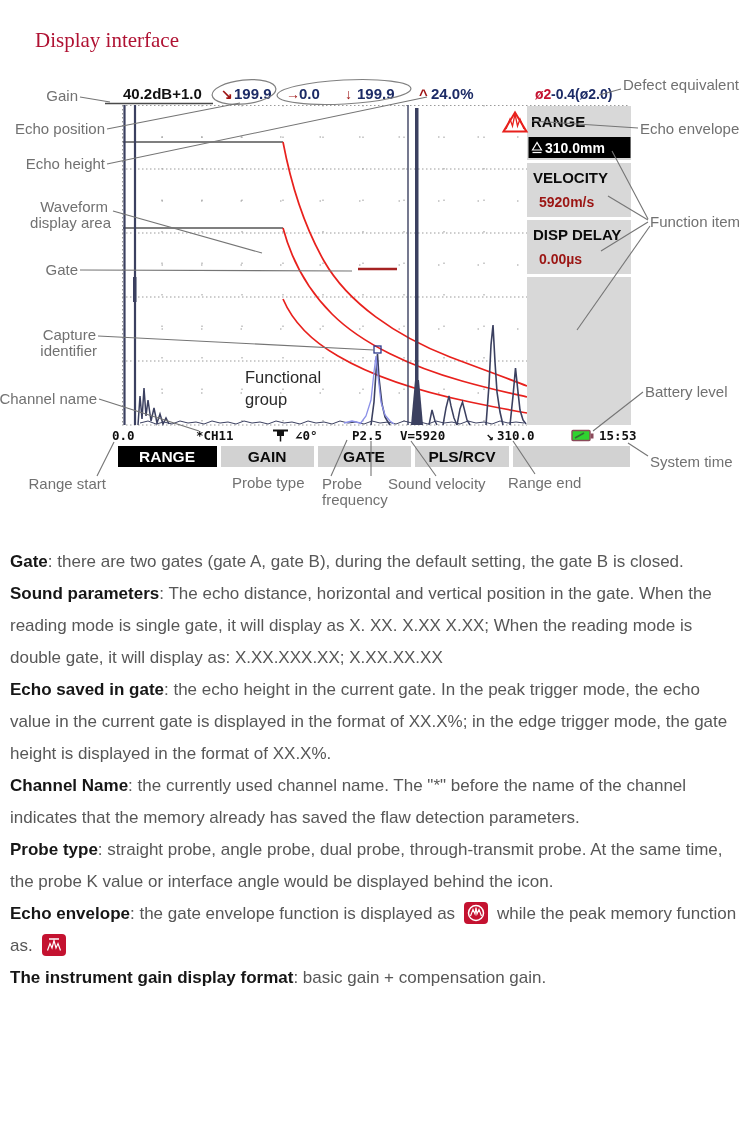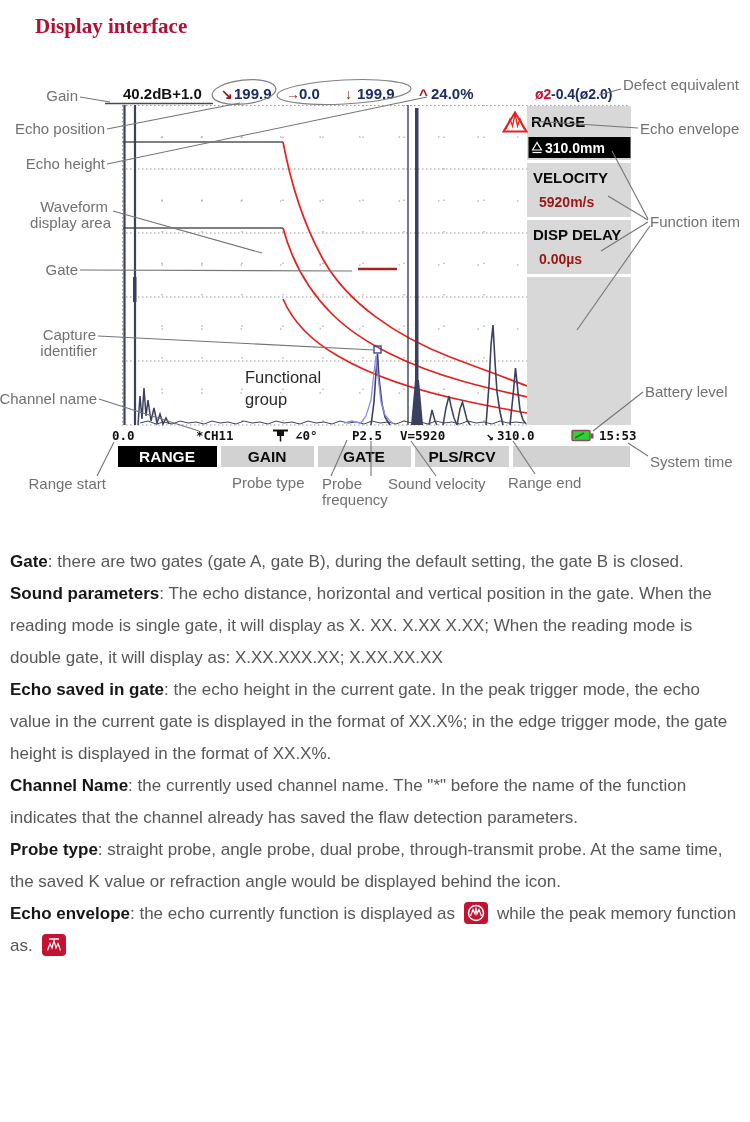--- a/index.html
+++ b/index.html
@@ -1,17 +1,17 @@
 <!DOCTYPE html>
 <html><head>
 <meta charset="utf-8">
 <style>
   html,body{margin:0;padding:0;background:#ffffff;}
   body{width:750px;height:1122px;position:relative;font-family:"Liberation Sans",sans-serif;overflow:hidden;}
-  .title{position:absolute;left:35px;top:14px;margin:0;font-family:"Liberation Serif",serif;font-weight:bold;font-size:21px;color:#b01233;}
+  .title{position:absolute;left:35px;top:28px;margin:0;font-family:"Liberation Serif",serif;font-weight:normal;font-size:21px;color:#b01233;}
   svg.figure{position:absolute;left:0;top:0;width:750px;height:525px;}
   
   .lbl{font:15px "Liberation Sans",sans-serif;fill:#717171;}
   .tbold{font:bold 15px "Liberation Sans",sans-serif;}
   .tbold14{font:bold 14px "Liberation Sans",sans-serif;}
   .navy{fill:#1c2b66;}
   .dkred{fill:#9e1414;}
   .mono{font:bold 12.5px "DejaVu Sans Mono",monospace;fill:#101010;}
   .panelh{font:bold 15px "Liberation Sans",sans-serif;fill:#0a0a0a;}
   .panelv{font:bold 14px "Liberation Sans",sans-serif;fill:#9b1513;}
@@ -236,22 +236,23 @@
     <text class="lbl" x="650" y="227">Function item</text>
     <text class="lbl" x="645" y="397">Battery level</text>
     <text class="lbl" x="650" y="467">System time</text>
   </g>
 </svg>
 
 <div class="bodytext">
   <p><b>Gate</b><span>: there are two gates (gate A, gate B), during the default setting, the gate B is closed.</span></p>
   <p><b>Sound parameters</b><span>: The echo distance, horizontal and vertical position in the gate. When the reading mode is single gate, it will display as X. XX. X.XX X.XX; When the reading mode is double gate, it will display as: X.XX.XXX.XX; X.XX.XX.XX</span></p>
   <p><b>Echo saved in gate</b><span>: the echo height in the current gate. In the peak trigger mode, the echo value in the current gate is displayed in the format of XX.X%; in the edge trigger mode, the gate height is displayed in the format of XX.X%.</span></p>
-  <p><b>Channel Name</b><span>: the currently used channel name. The "*" before the name of the function indicates that the channel already has saved the flaw detection parameters.</span></p>
-  <p><b>Probe type</b><span>: straight probe, angle probe, dual probe, through-transmit probe. At the same time, the saved K value or refraction angle would be displayed behind the icon.</span></p>
-  <p><b>Echo envelope</b><span>: the echo currently function is displayed as</span><span class="inline-icon"><svg viewBox="0 0 24 22">
+  <p><b>Channel Name</b><span>: the currently used channel name. The "*" before the name of the channel indicates that the memory already has saved the flaw detection parameters.</span></p>
+  <p><b>Probe type</b><span>: straight probe, angle probe, dual probe, through-transmit probe. At the same time, the probe K value or interface angle would be displayed behind the icon.</span></p>
+  <p><b>Echo envelope</b><span>: the gate envelope function is displayed as</span><span class="inline-icon"><svg viewBox="0 0 24 22">
           <circle cx="12" cy="11" r="7.5" fill="none" stroke="#ffffff" stroke-width="1.5"></circle>
           <polyline points="6.5,14 9,7.5 11,12 12,5.5 13,12 15,7.5 17.5,14" fill="none" stroke="#ffffff" stroke-width="1.2"></polyline>
         </svg></span><span>while the peak memory function as.</span><span class="inline-icon"><svg viewBox="0 0 24 22">
           <line x1="7" y1="5" x2="17" y2="5" stroke="#ffffff" stroke-width="1.5"></line>
           <polyline points="5.5,16.5 8,9.5 10,14 12,6.5 14,14 16,9.5 18.5,16.5" fill="none" stroke="#ffffff" stroke-width="1.2"></polyline>
         </svg></span></p>
+  <p><b>The instrument gain display format</b><span>: basic gain + compensation gain.</span></p>
 </div>
 
 </body></html>

